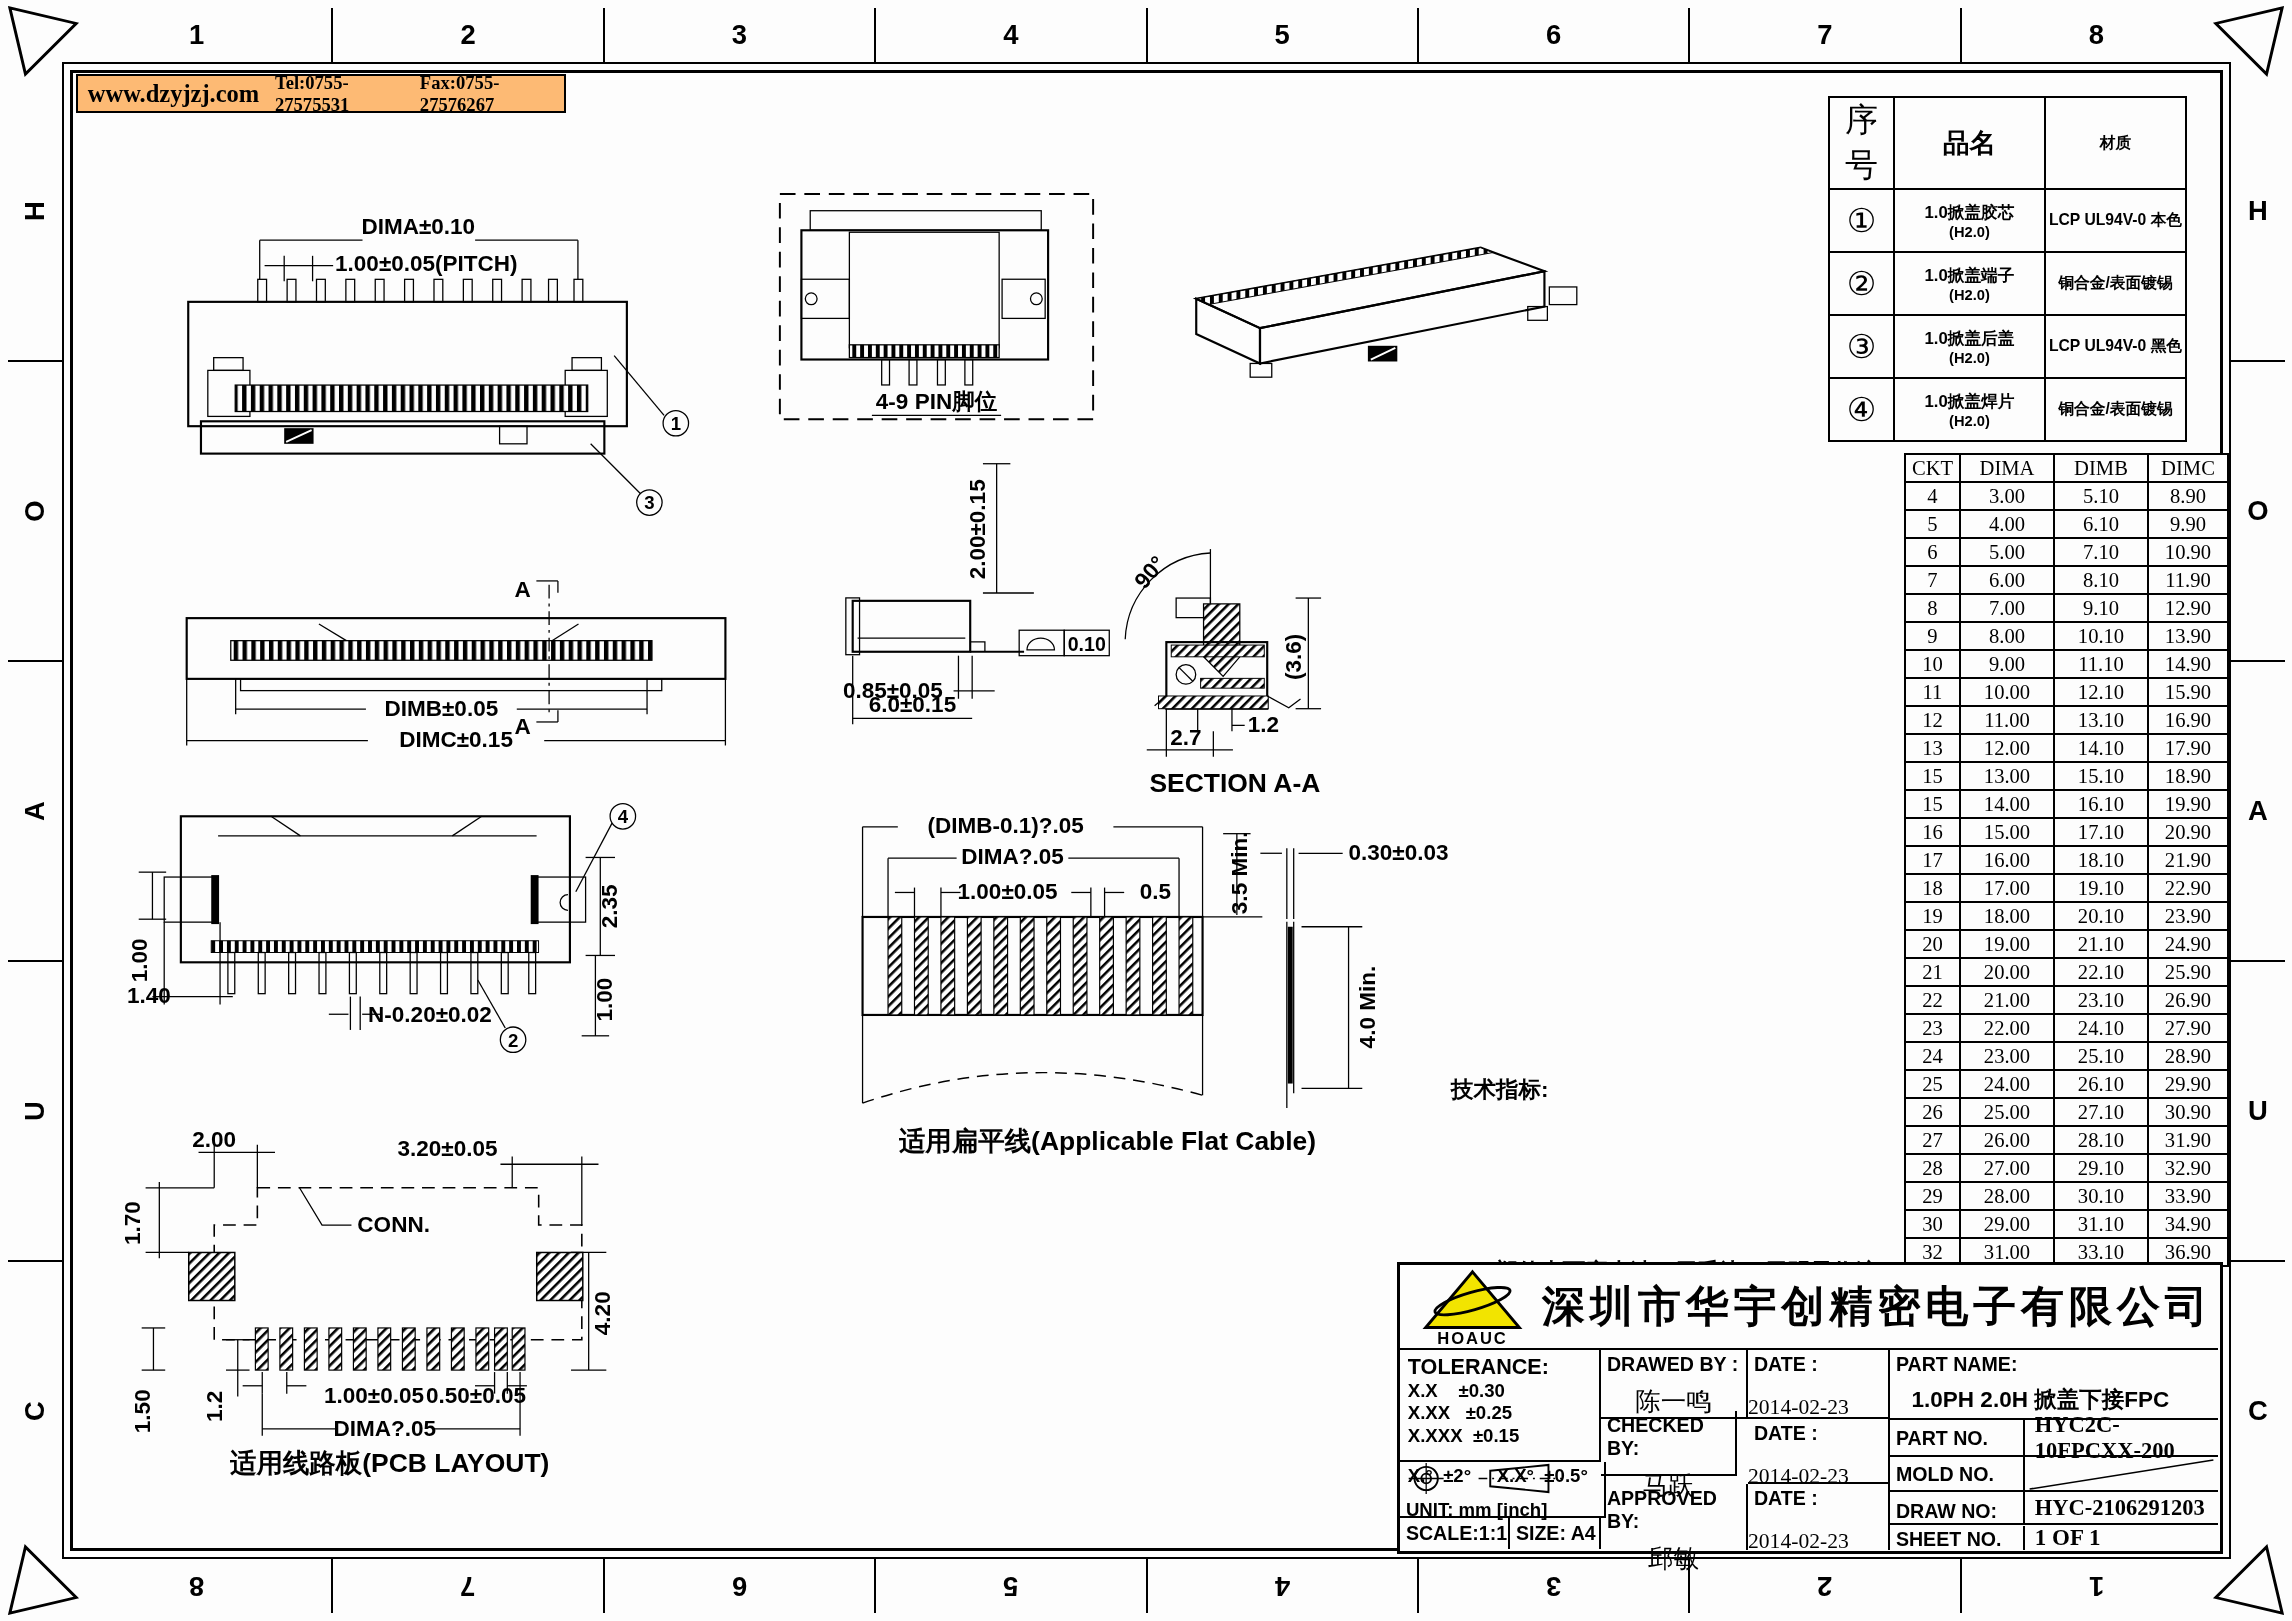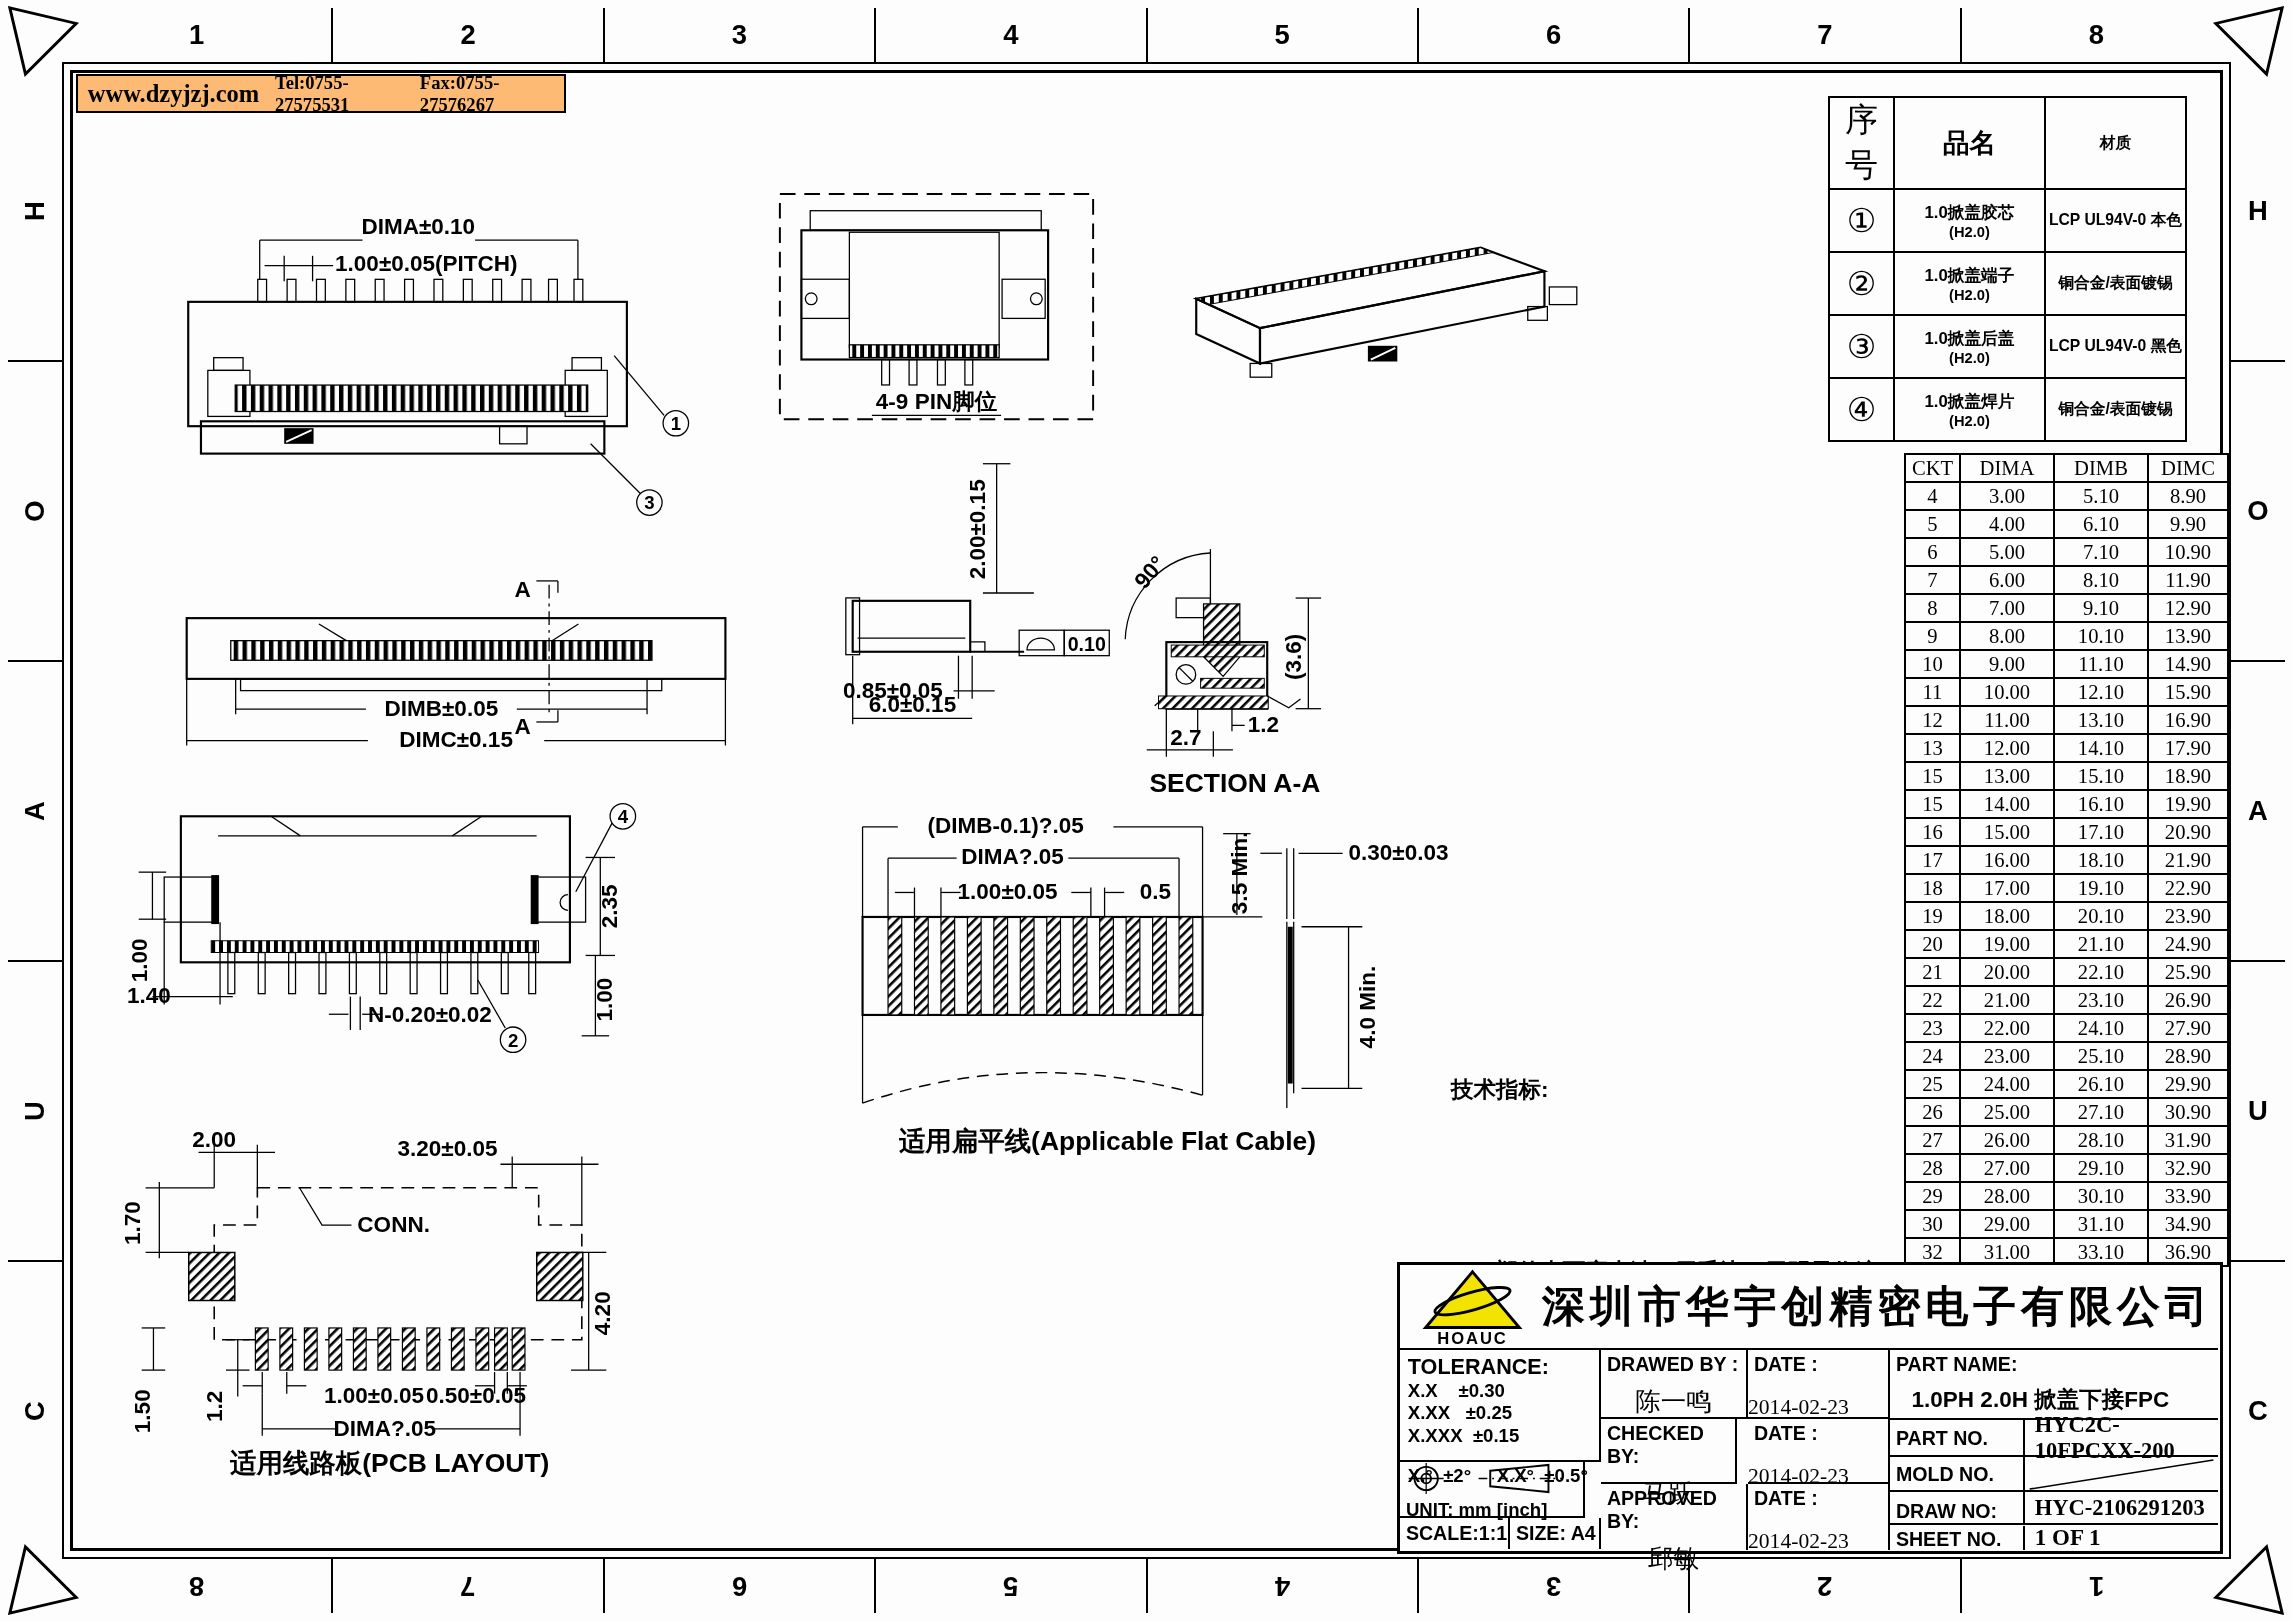--- a/index.html
+++ b/index.html
@@ -843,39 +843,39 @@
     <div class="cellb brb" style="left:0;top:85px;width:201px;height:112px;padding:3.9px 7.8px">
       <div class="tol-title">TOLERANCE:</div>
       <div class="tol-line">X.X    ±0.30</div>
       <div class="tol-line">X.XX   ±0.25</div>
       <div class="tol-line">X.XXX  ±0.15</div>
       <div class="tol-ang">
         <span class="tol-line">X.°  ±2°</span>
         <span class="tol-line">X.X°  ±0.5°</span>
       </div>
     </div>
-    <div class="cellb brb" style="left:0;top:197px;width:185px;height:56px">
+    <div class="cellb brb" style="left:0;top:197px;width:206px;height:56px">
       <svg width="196" height="33" viewBox="0 0 200 34">
         <circle cx="26" cy="17" r="12" fill="none" stroke="#000" stroke-width="2"></circle>
         <circle cx="26" cy="17" r="5" fill="none" stroke="#000" stroke-width="2"></circle>
         <line x1="8" y1="17" x2="44" y2="17" stroke="#000" stroke-width="1.3"></line>
         <line x1="26" y1="1" x2="26" y2="33" stroke="#000" stroke-width="1.3"></line>
         <polygon points="92,9 152,3 152,31 92,25" fill="none" stroke="#000" stroke-width="2"></polygon>
         <line x1="80" y1="17" x2="166" y2="17" stroke="#000" stroke-width="1.3" stroke-dasharray="9 5 2 5"></line>
       </svg>
       <div class="unit">UNIT:  mm  [inch]</div>
     </div>
     <div class="cellb br scalecell" style="left:0;top:253px;width:110px;height:31px">SCALE:1:1</div>
     <div class="cellb br scalecell" style="left:110px;top:253px;width:91px;height:31px">SIZE:  A4</div>
 
     <div class="cellb brb" style="left:201px;top:85px;width:147px;height:69px">
       <div class="lab">DRAWED BY :</div>
       <div class="cjk-name">陈一鸣</div>
     </div>
-    <div class="cellb brb" style="left:201px;top:154px;width:136px;height:65px">
+    <div class="cellb brb" style="left:201px;top:146px;width:136px;height:65px">
       <div class="lab">CHECKED BY:</div>
       <div class="cjk-name">马跃</div>
     </div>
     <div class="cellb br" style="left:201px;top:219px;width:147px;height:66px">
       <div class="lab">APPROVED BY:</div>
       <div class="cjk-name">邱敏</div>
     </div>
 
     <div class="cellb brb" style="left:348px;top:85px;width:142px;height:69px">
       <div class="lab">DATE :</div>

